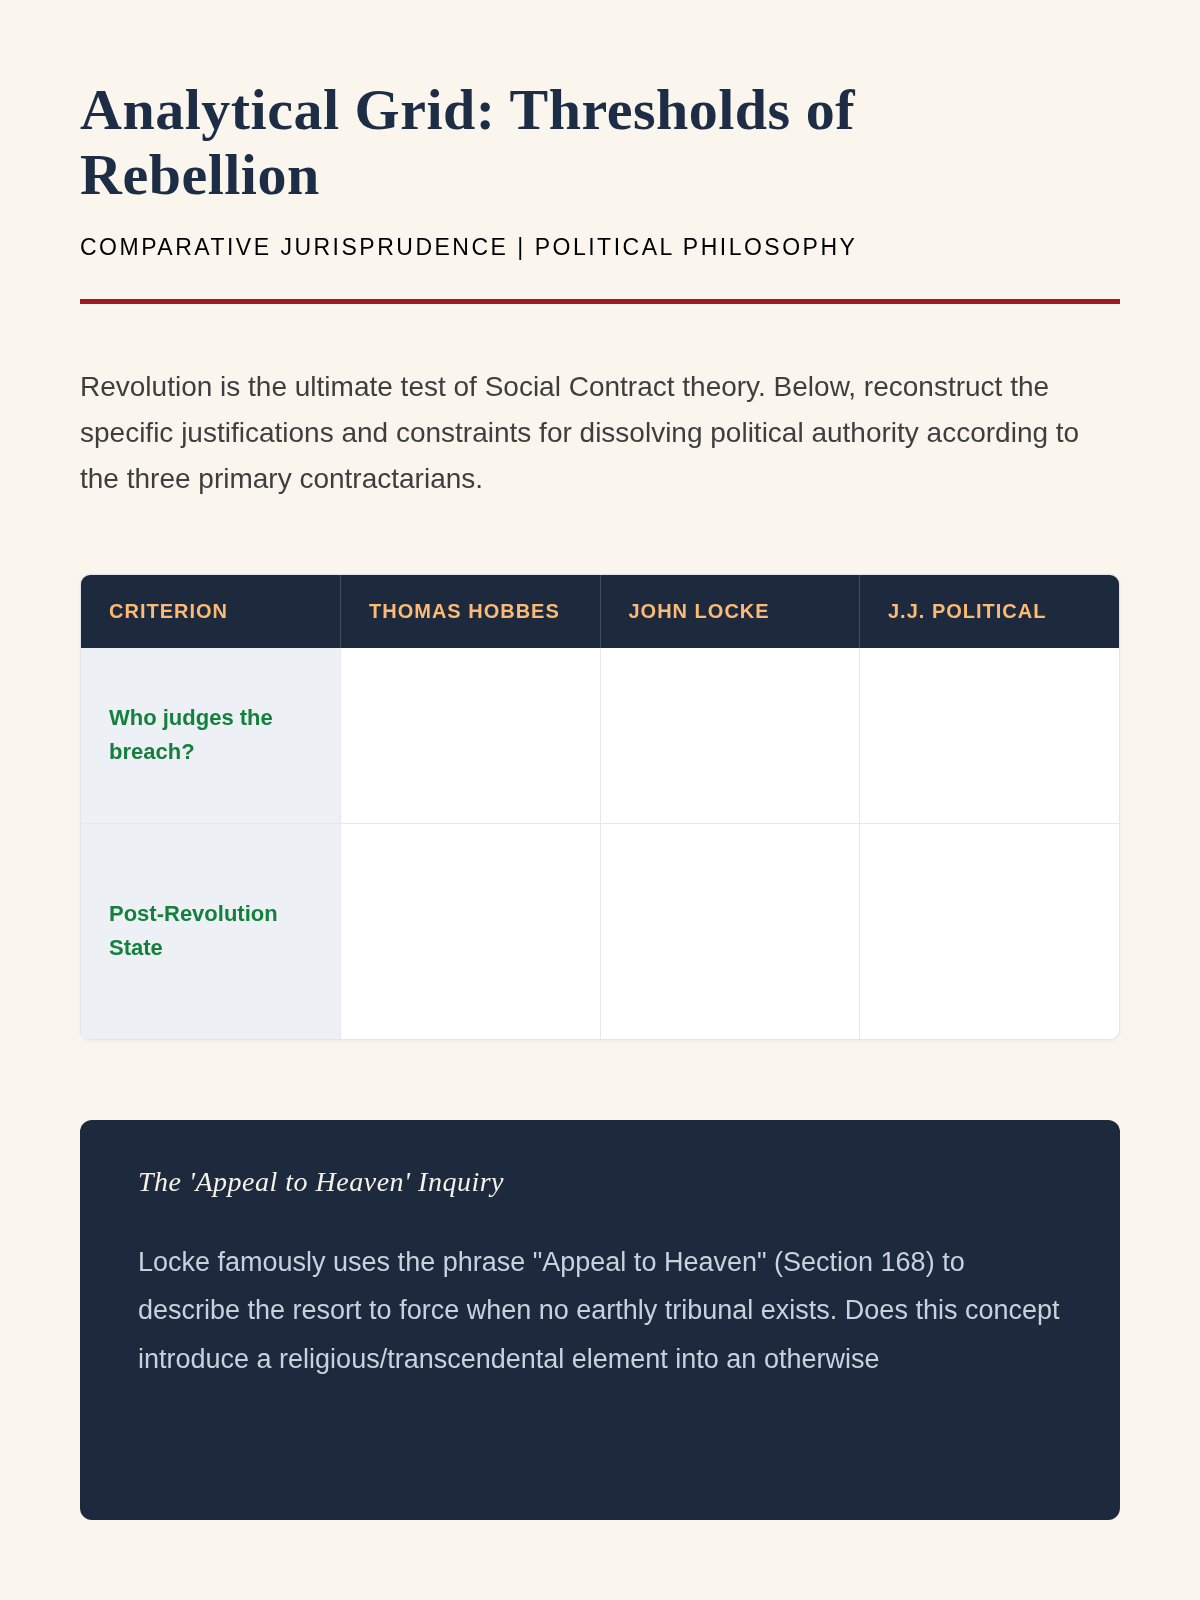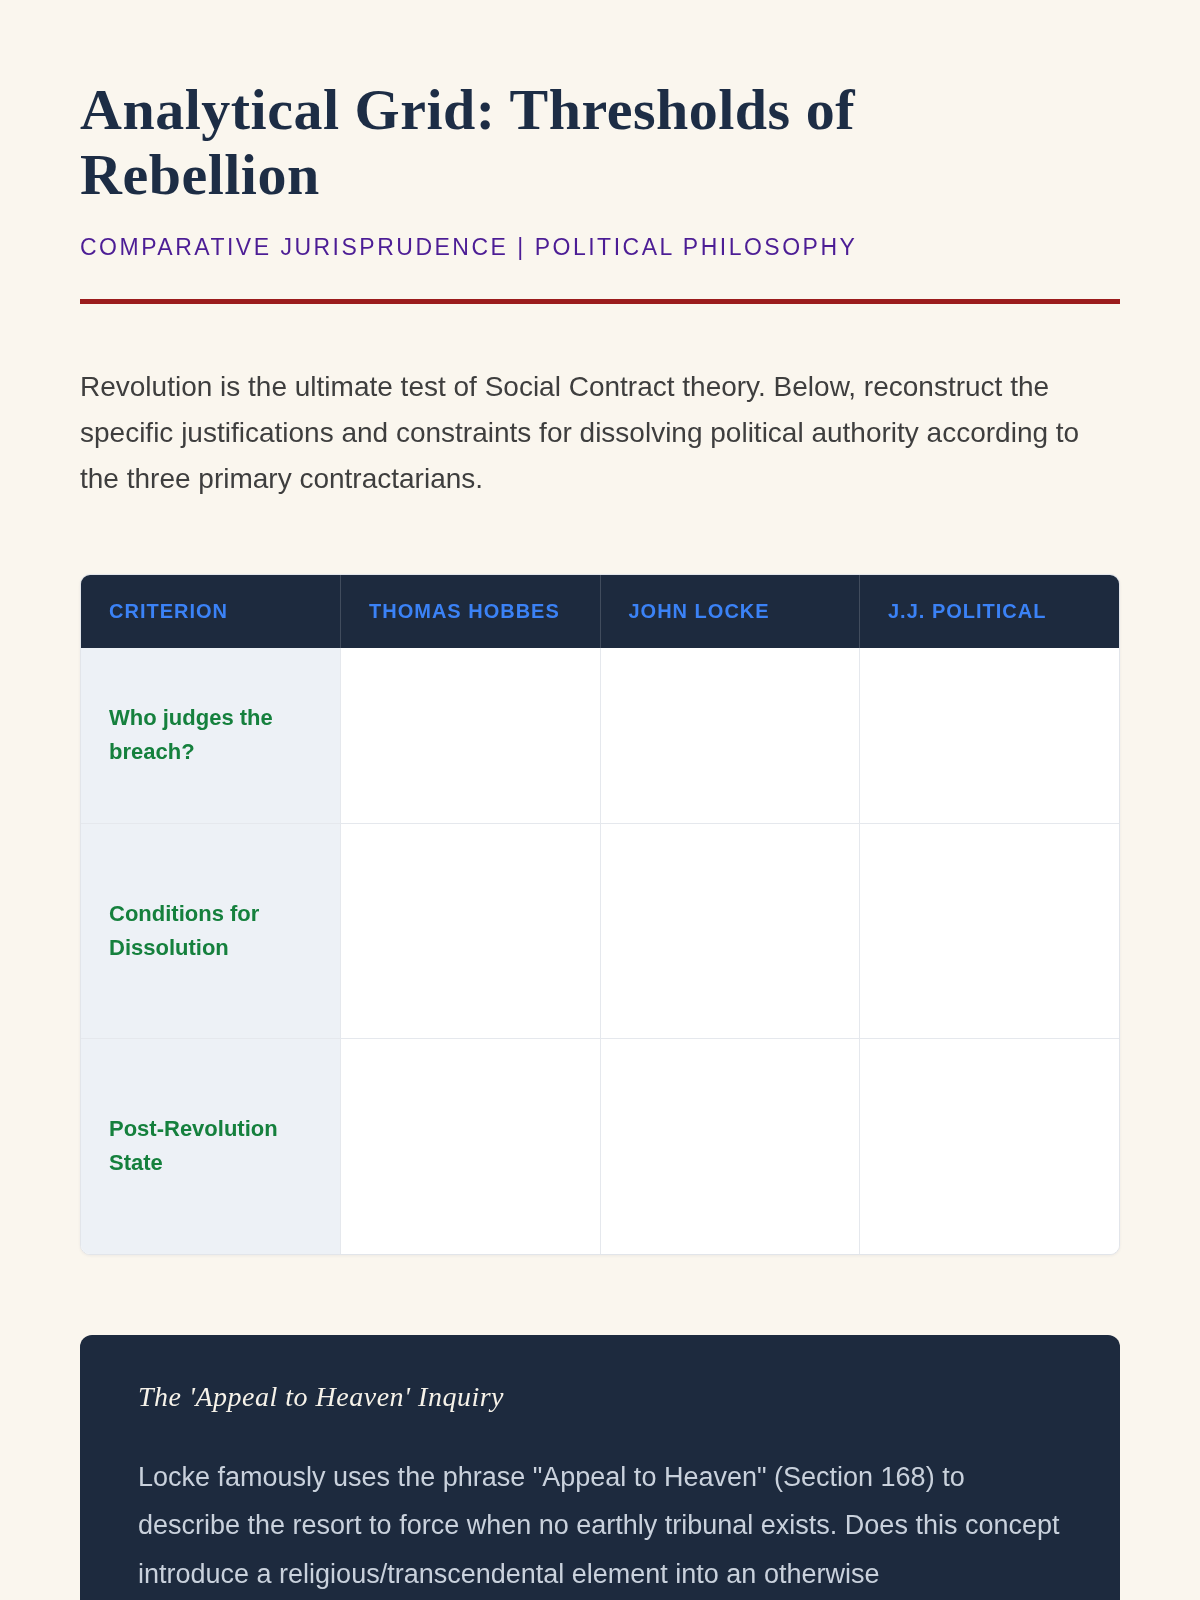--- a/index.html
+++ b/index.html
@@ -19,21 +19,21 @@
     font-size: 58px;
     line-height: 1.12;
     color: #1D2D45;
     letter-spacing: 0.5px;
     max-width: 980px;
   }
   .page-subtitle {
     margin-top: 26px;
     font-size: 23px;
     letter-spacing: 2.5px;
-    color: #4c1d95;
+    color: #000000;
     font-weight: 400;
   }
   .rule {
     margin-top: 38px;
     height: 5px;
     width: 100%;
     background: #9B1C1C;
   }
   .intro {
     margin-top: 60px;
@@ -50,21 +50,21 @@
     background: #FFFFFF;
     box-shadow: 0 1px 3px rgba(29,42,62,0.06);
   }
   table {
     width: 100%;
     table-layout: fixed;
     border-collapse: collapse;
   }
   thead th {
     background: #1D2A3E;
-    color: #3b82f6;
+    color: #fdba74;
     font-size: 20px;
     font-weight: 700;
     letter-spacing: 1px;
     text-align: left;
     padding: 25px 24px 25px 28px;
     border-right: 1px solid rgba(255,255,255,0.16);
   }
   thead th:last-child { border-right: none; }
   tbody th, tbody td {
     border: 1px solid #E5E8ED;
@@ -133,26 +133,20 @@
           <th>J.J. POLITICAL</th>
         </tr>
       </thead>
       <tbody>
         <tr class="r0">
           <th class="rowlabel">Who judges the breach?</th>
           <td class="cell"></td>
           <td class="cell"></td>
           <td class="cell"></td>
         </tr>
-        <tr class="r1">
-          <th class="rowlabel">Conditions for Dissolution</th>
-          <td class="cell"></td>
-          <td class="cell"></td>
-          <td class="cell"></td>
-        </tr>
         <tr class="r2">
           <th class="rowlabel">Post-Revolution State</th>
           <td class="cell"></td>
           <td class="cell"></td>
           <td class="cell"></td>
         </tr>
       </tbody>
     </table>
   </div>
 

